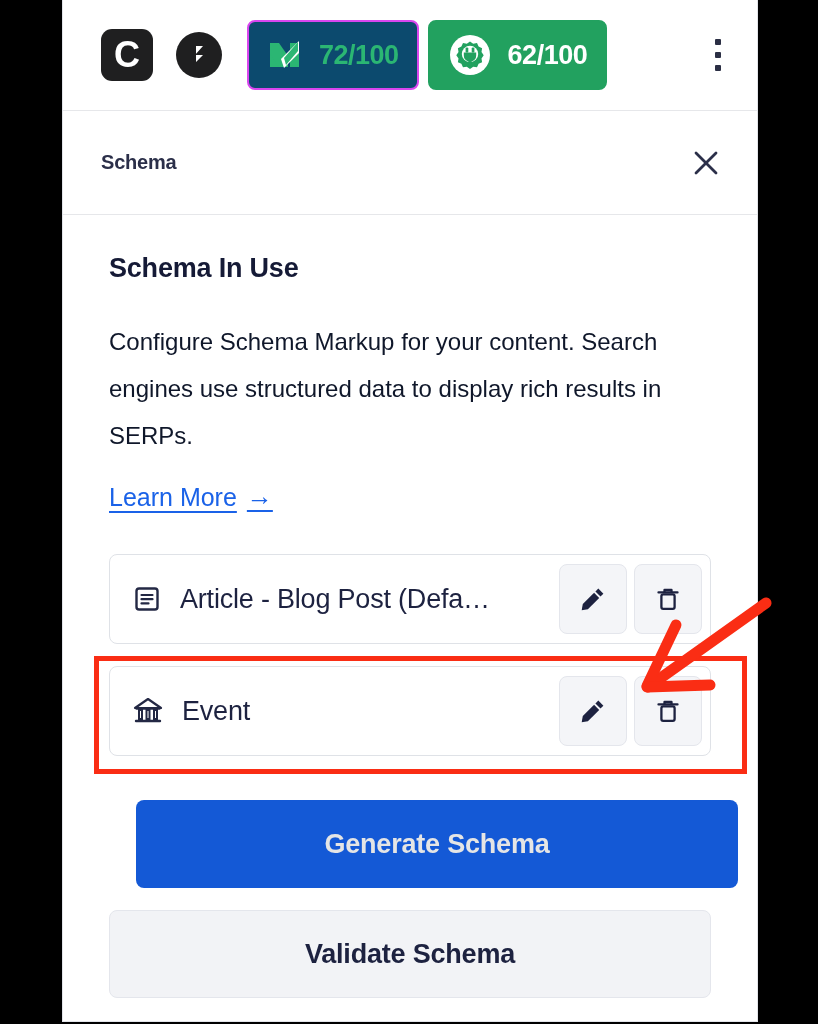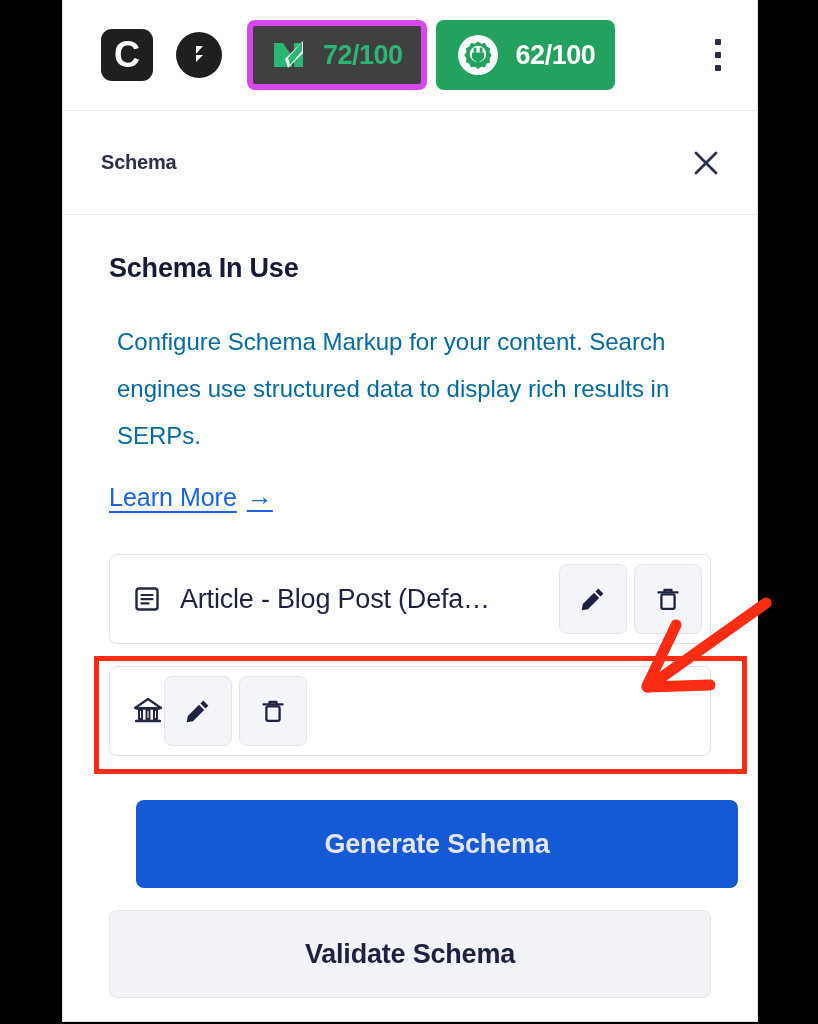--- a/index.html
+++ b/index.html
@@ -72,22 +72,22 @@
     height: 70px;
     box-sizing: border-box;
     display: flex;
     align-items: center;
     border-radius: 8px;
     padding: 0 18px;
     flex: 0 0 auto;
   }
   .score-pill.outline {
     margin-left: 25px;
-    border: 6px solid #d946ef;
-    background: #404040;
+    border: 2px solid #d946ef;
+    background: #0c4a6e;
     color: #2bb673;
   }
   .score-pill.solid {
     margin-left: 9px;
     background: #22a15f;
     color: #ffffff;
     border: 2px solid #22a15f;
   }
   .score-pill .score-text {
     font-size: 27px;
@@ -146,24 +146,24 @@
     padding: 38px 46px 0 46px;
   }
   .content h2 {
     margin: 0 0 34px 0;
     font-size: 27px;
     font-weight: bold;
     color: #151a36;
     letter-spacing: -0.2px;
   }
   .desc {
-    margin: 0 0 22px 8px;
+    margin: 0 0 22px 0;
     font-size: 24px;
     line-height: 1.96;
-    color: #0369a1;
+    color: #0f172a;
     max-width: 620px;
   }
   .learn-link {
     display: inline-flex;
     align-items: flex-end;
     gap: 10px;
     font-size: 25px;
     color: #1a62e8;
     text-underline-offset: 5px;
     cursor: pointer;
@@ -364,20 +364,21 @@
           <span class="row-icon">
             <svg width="32" height="32" viewBox="0 0 32 32" aria-hidden="true">
               <path d="M16 4 L29 13 H3 Z" fill="none" stroke="#232844" stroke-width="2.2" stroke-linejoin="round"></path>
               <line x1="4.5" y1="13.6" x2="27.5" y2="13.6" stroke="#232844" stroke-width="2.4" stroke-linecap="round"></line>
               <rect x="7" y="15" width="3" height="9" fill="none" stroke="#232844" stroke-width="2"></rect>
               <rect x="14.5" y="15" width="3" height="9" fill="none" stroke="#232844" stroke-width="2"></rect>
               <rect x="22" y="15" width="3" height="9" fill="none" stroke="#232844" stroke-width="2"></rect>
               <line x1="4" y1="26" x2="28" y2="26" stroke="#232844" stroke-width="2.4" stroke-linecap="round"></line>
             </svg>
           </span>
+          <span class="row-label">Event</span>
           <span class="icon-btn">
             <svg width="30" height="30" viewBox="0 0 30 30" aria-hidden="true">
               <path d="M20.3 4.6 l5.1 5.1 -2.9 2.9 -5.1-5.1 z" fill="#1d2240"></path>
               <path d="M16.1 8.8 l5.1 5.1 -11.3 11.3 -6.2 1.1 1.1-6.2 z" fill="#1d2240"></path>
             </svg>
           </span>
           <span class="icon-btn">
             <svg width="30" height="30" viewBox="0 0 30 30" aria-hidden="true">
               <line x1="5.5" y1="8.4" x2="24.5" y2="8.4" stroke="#1d2240" stroke-width="2.3" stroke-linecap="round"></line>
               <path d="M11.5 8.4 v-2.4 h7 v2.4" fill="none" stroke="#1d2240" stroke-width="2.3" stroke-linejoin="round"></path>

